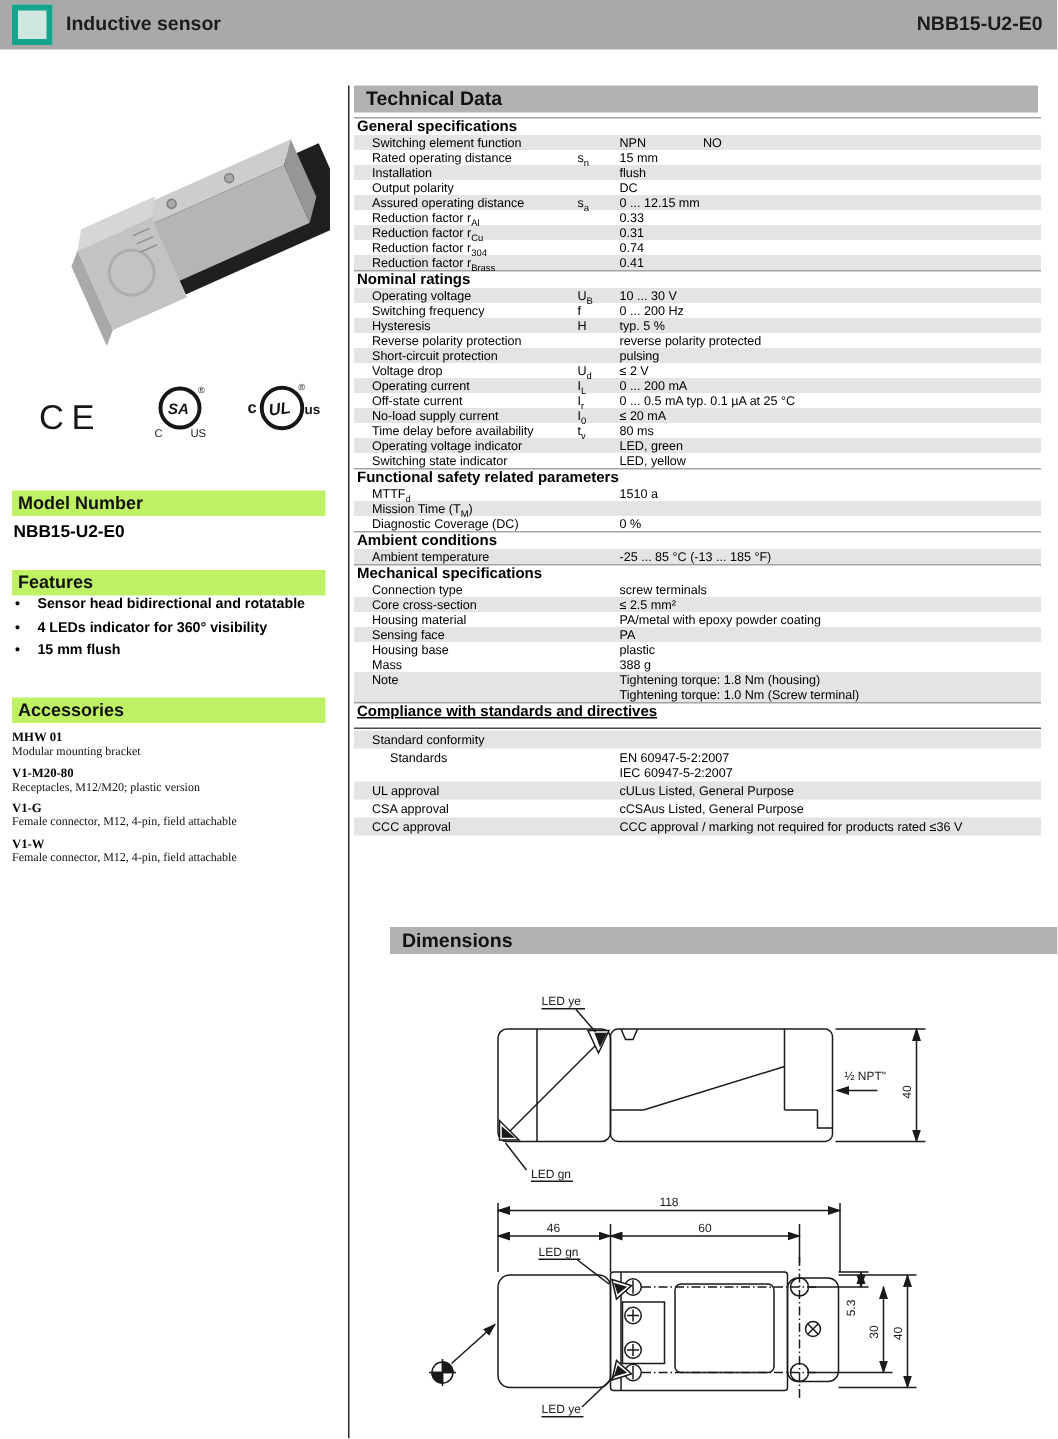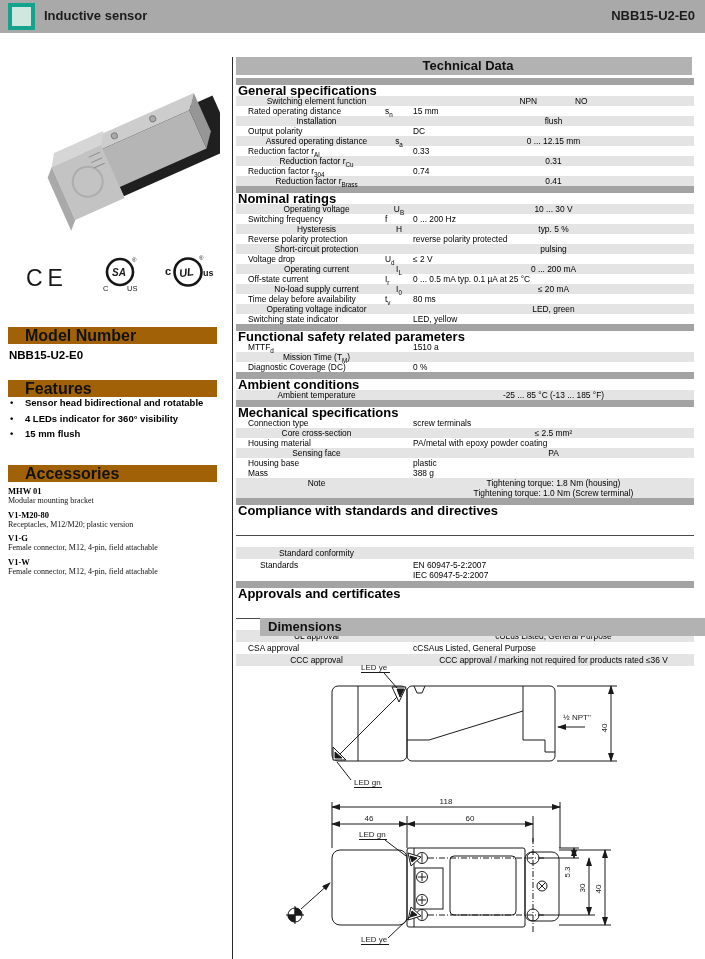--- a/index.html
+++ b/index.html
@@ -7,47 +7,47 @@
         font-family:"Liberation Sans",sans-serif;color:#000;}
 
   
   .header{position:absolute;left:0;top:0;width:705px;height:33px;background:#a9a9a9;}
   .logo-square{position:absolute;left:8px;top:3px;width:27px;height:27px;
                background:#cfe7df;border:4px solid #14a38d;box-sizing:border-box;}
   .header-title{position:absolute;left:44px;top:8px;font-size:13px;font-weight:bold;color:#1c1c1c;}
   .header-model{position:absolute;right:10px;top:8px;font-size:13px;font-weight:bold;color:#1c1c1c;}
 
   
-  .side-bar-h{position:absolute;left:8px;width:209px;height:17px;background:#a16207;
-              font-weight:bold;font-size:16px;line-height:17px;padding-left:17px;
+  .side-bar-h{position:absolute;left:8px;width:209px;height:17px;background:#bef264;
+              font-weight:bold;font-size:12px;line-height:17px;padding-left:4px;
               box-sizing:border-box;color:#111;}
   .model-value{position:absolute;left:9px;top:349px;font-weight:bold;font-size:11.5px;}
   .features-list{position:absolute;left:8px;top:397px;width:202px;}
   .feat-item{display:flex;margin-bottom:4px;}
   .feat-bullet{width:15px;padding-left:2px;font-size:9.5px;font-weight:bold;line-height:11.5px;}
   .feat-text{width:186px;font-size:9.5px;font-weight:bold;line-height:11.5px;}
   .acc-list{position:absolute;left:8px;top:486px;width:208px;}
   .acc-item{margin-bottom:4px;font-family:Liberation Serif, serif;}
   .acc-name{font-size:8.5px;font-weight:bold;line-height:10px;}
   .acc-desc{font-size:8px;line-height:9.5px;color:#111;}
 
   
   .col-rule{position:absolute;left:232px;top:57px;width:1px;height:902px;background:#2a2a2a;}
   .col-bar{position:absolute;left:236px;width:456px;height:18px;background:#b2b2b2;
            font-size:13px;font-weight:bold;line-height:18px;padding-left:8px;
            box-sizing:border-box;color:#111;}
-  #tech-bar{top:57px;text-align:center;}
+  #tech-bar{top:57px;}
   #dims-bar{top:618px;margin-left:24px;}
 
   #tech-table{position:absolute;left:236px;top:78px;width:458px;font-size:8.4px;line-height:10px;}
-  .tsect{font-weight:bold;font-size:13px;line-height:10px;padding:1px 0 0 2px;
-         border-top:7px solid #a3a3a3;}
-  .tsect-line{border-bottom:1px solid #4a4a4a;padding-bottom:19px;margin-bottom:11px;}
+  .tsect{font-weight:bold;font-size:10px;line-height:10px;padding:1px 0 0 2px;
+         border-top:1px solid #a3a3a3;}
+  .tsect-line{border-bottom:1px solid #4a4a4a;padding-bottom:5px;margin-bottom:1px;text-decoration:underline;}
   .trow{display:flex;}
-  .trow.shaded{background:#e4e4e4;text-align:center;}
+  .trow.shaded{background:#e4e4e4;}
   .trow.loose{padding:1px 0;}
   .tlabel{width:149px;padding-left:12px;box-sizing:border-box;flex-shrink:0;}
   .tlabel.ind2{padding-left:24px;}
   .tsym{width:28px;flex-shrink:0;}
   .tval{flex:1;}
   .v2{margin-left:38px;}
   sub{font-size:6.3px;line-height:0;}
 
   
   #photo-svg{position:absolute;left:8px;top:46px;}
@@ -377,21 +377,20 @@
         <span class="tval"></span>
       </div>
       <div class="trow loose">
         <span class="tlabel ind2"><span>Standards</span></span>
         <span class="tsym"></span>
         <span class="tval">
           <div><span>EN 60947-5-2:2007</span></div>
           <div><span>IEC 60947-5-2:2007</span></div>
         </span>
       </div>
-      <div class="tsect tsect-line">Approvals and certificates</div>
       <div class="trow shaded loose">
         <span class="tlabel"><span>UL approval</span></span>
         <span class="tsym"></span>
         <span class="tval">
           <div><span>cULus Listed, General Purpose</span></div>
         </span>
       </div>
       <div class="trow loose">
         <span class="tlabel"><span>CSA approval</span></span>
         <span class="tsym"></span>

